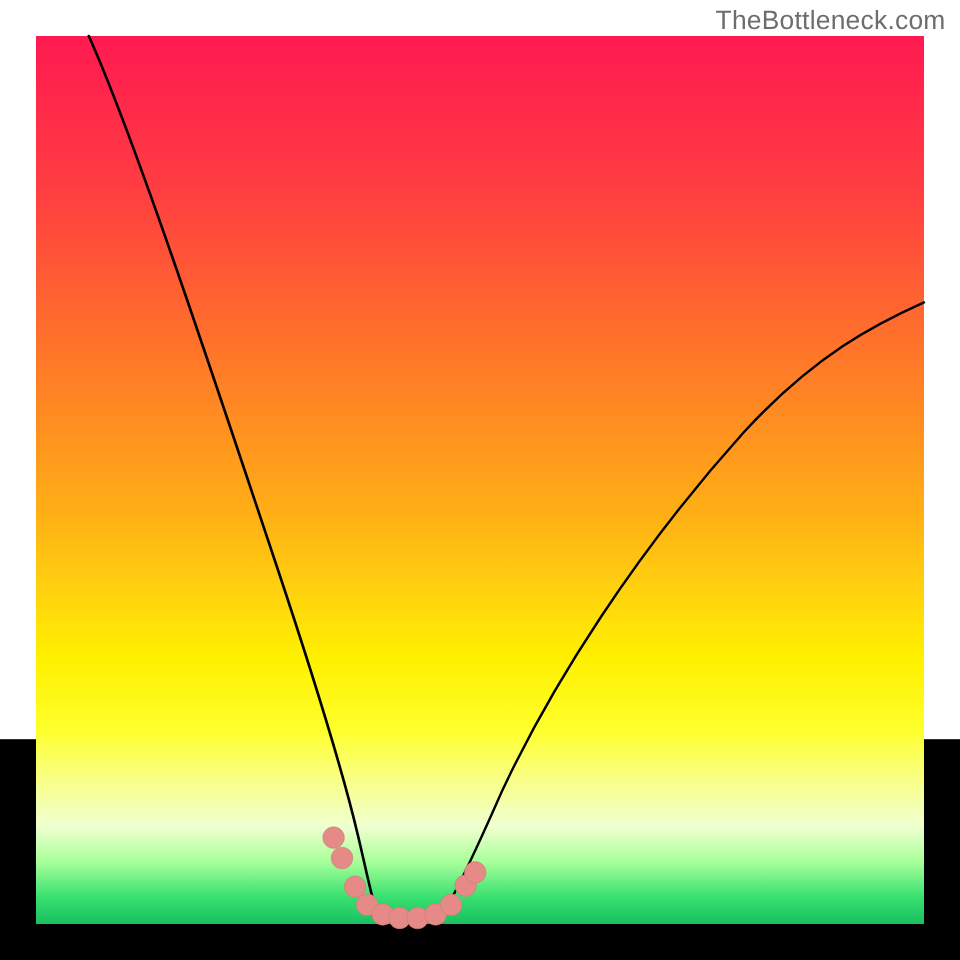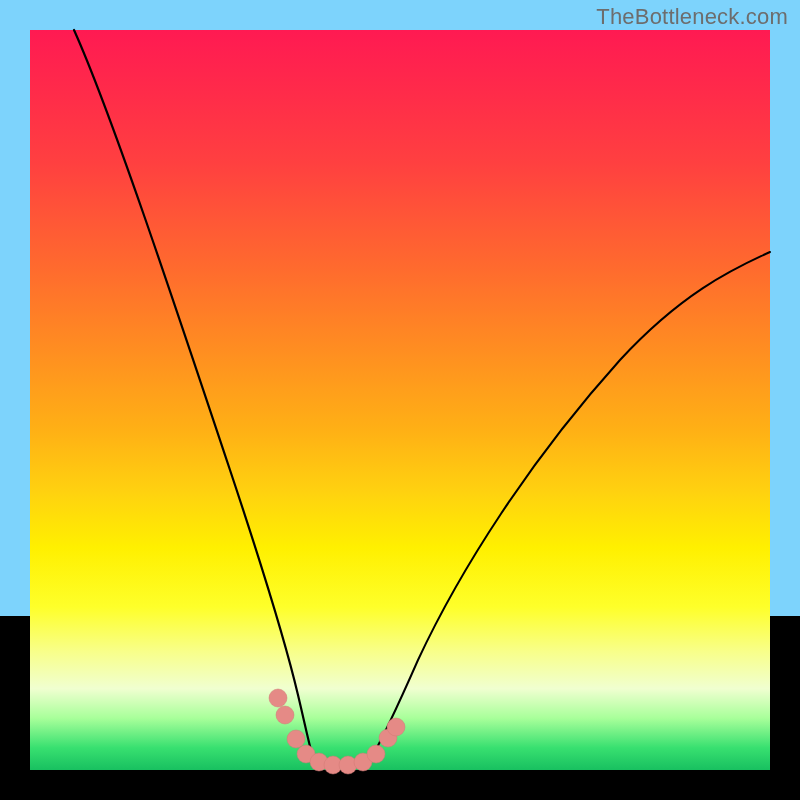--- a/index.html
+++ b/index.html
@@ -10,21 +10,21 @@
     background: #000;
     overflow: hidden;
     font-family: Arial, Helvetica, sans-serif;
   }
   .frame {
     position: absolute;
     top: 0;
     left: 0;
     width: 800px;
     height: 616px;
-    background: #7dd3fc;
+    background: #ffffff;
   }
   .plot {
     position: absolute;
     top: 30px;
     left: 30px;
     width: 740px;
     height: 740px;
     background: linear-gradient(to bottom,
       #ff1a52 0%,
       #ff2a4a 8%,

